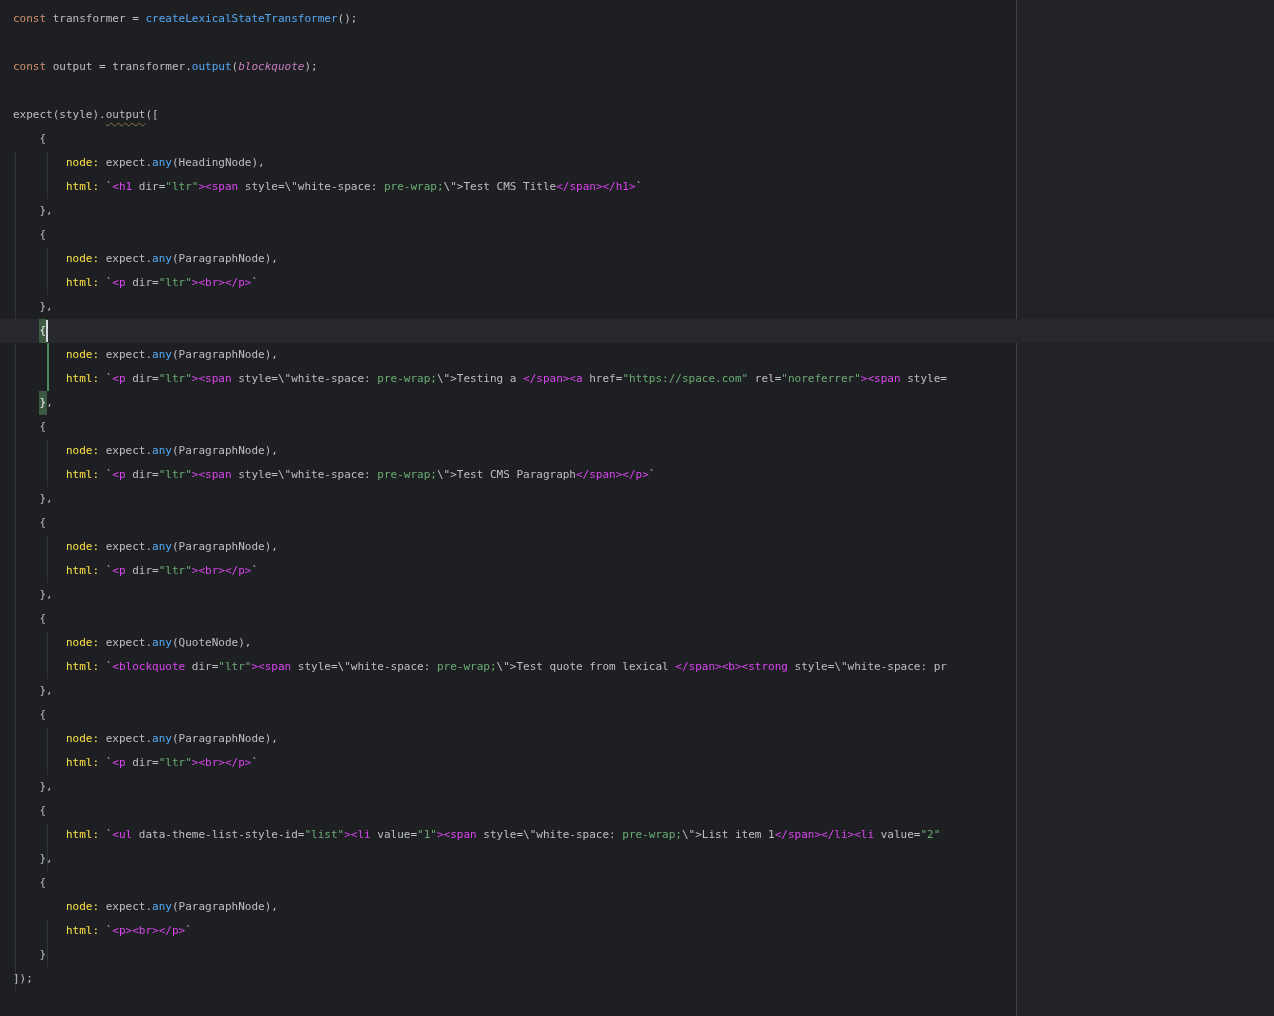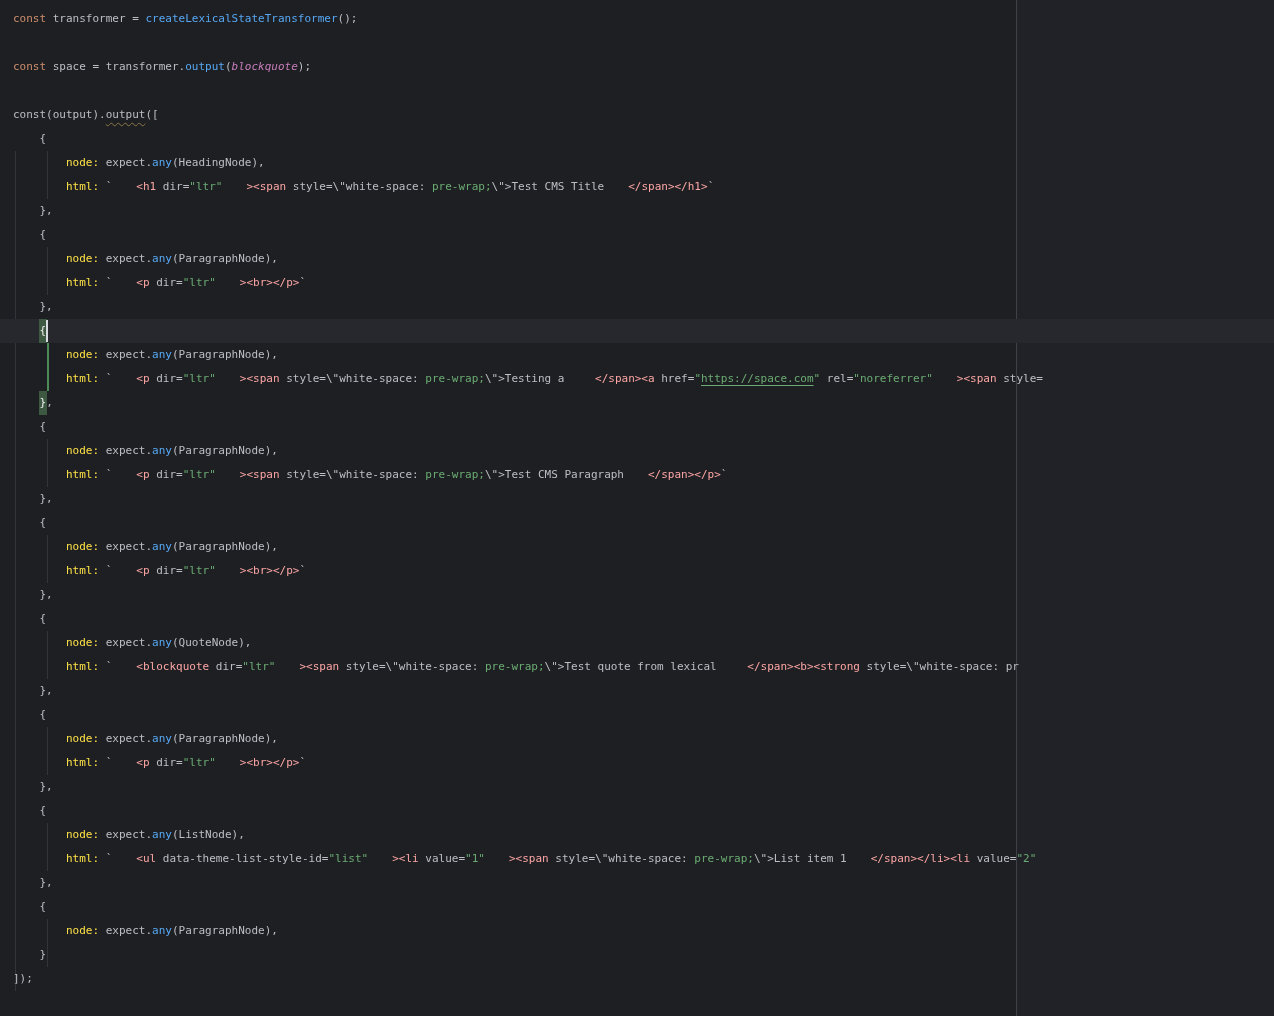--- a/index.html
+++ b/index.html
@@ -20,38 +20,38 @@
   .line{height:24px;white-space:pre;padding-left:13px;position:relative;}
   .line.current{background:#26282e;}
   .indent-guide{position:absolute;width:1px;background:#313438;z-index:2;}
   .indent-guide.active{background:#4d8a55;width:2px;z-index:2;}
   .kw{color:#cf8e6d;}
   .fn{color:#56a8f5;}
   .txt{color:#bcbec4;}
   .prop{color:#fde047;}
   .arg{color:#c77dbb;font-style:italic;}
   .str{color:#6aab73;}
-  .lnk{color:#6aab73;text-decoration:underline;text-underline-offset:3px;}
-  .tag{color:#fca5a5;margin-left:24px;}
+  .lnk{color:#6aab73;text-underline-offset:3px;}
+  .tag{color:#d946ef;}
   .typo{color:#bcbec4;text-decoration:underline wavy #8a7547;text-decoration-thickness:1px;text-underline-offset:4px;}
   .brace{display:inline-block;vertical-align:top;height:24px;line-height:24px;background:#3e5941;color:#edf0f2;padding:0 1px;margin:0 -1px;}
   .cursor{display:inline-block;vertical-align:top;width:2px;height:22px;margin-top:1px;background:#d7dae0;}
 </style>
 </head>
 <body>
 
 <div id="editor">
   <div class="beyond-margin"></div>
   <div class="margin-guide"></div>
   <div id="lines">
       <div class="line"><span class="kw">const</span><span class="txt"> transformer = </span><span class="fn">createLexicalStateTransformer</span><span class="txt">();</span></div>
       <div class="line"></div>
-      <div class="line"><span class="kw">const</span><span class="txt"> space = transformer.</span><span class="fn">output</span><span class="txt">(</span><span class="arg">blockquote</span><span class="txt">);</span></div>
+      <div class="line"><span class="kw">const</span><span class="txt"> output = transformer.</span><span class="fn">output</span><span class="txt">(</span><span class="arg">blockquote</span><span class="txt">);</span></div>
       <div class="line"></div>
-      <div class="line"><span class="txt">const(output).</span><span class="typo">output</span><span class="txt">([</span></div>
+      <div class="line"><span class="txt">expect(style).</span><span class="typo">output</span><span class="txt">([</span></div>
       <div class="line"><span class="txt">    {</span></div>
       <div class="line"><span class="txt">        </span><span class="prop">node:</span><span class="txt"> expect.</span><span class="fn">any</span><span class="txt">(HeadingNode),</span></div>
       <div class="line"><span class="txt">        </span><span class="prop">html:</span><span class="txt"> `</span><span class="tag">&lt;h1</span><span class="txt"> dir=</span><span class="str">"ltr"</span><span class="tag">&gt;&lt;span</span><span class="txt"> style=\"white-space: </span><span class="str">pre-wrap;</span><span class="txt">\"&gt;Test CMS Title</span><span class="tag">&lt;/span&gt;&lt;/h1&gt;</span><span class="txt">`</span></div>
       <div class="line"><span class="txt">    },</span></div>
       <div class="line"><span class="txt">    {</span></div>
       <div class="line"><span class="txt">        </span><span class="prop">node:</span><span class="txt"> expect.</span><span class="fn">any</span><span class="txt">(ParagraphNode),</span></div>
       <div class="line"><span class="txt">        </span><span class="prop">html:</span><span class="txt"> `</span><span class="tag">&lt;p</span><span class="txt"> dir=</span><span class="str">"ltr"</span><span class="tag">&gt;&lt;br&gt;&lt;/p&gt;</span><span class="txt">`</span></div>
       <div class="line"><span class="txt">    },</span></div>
       <div class="line current"><span class="txt">    </span><span class="brace">{</span><span class="cursor"></span></div>
       <div class="line"><span class="txt">        </span><span class="prop">node:</span><span class="txt"> expect.</span><span class="fn">any</span><span class="txt">(ParagraphNode),</span></div>
@@ -67,25 +67,25 @@
       <div class="line"><span class="txt">    },</span></div>
       <div class="line"><span class="txt">    {</span></div>
       <div class="line"><span class="txt">        </span><span class="prop">node:</span><span class="txt"> expect.</span><span class="fn">any</span><span class="txt">(QuoteNode),</span></div>
       <div class="line"><span class="txt">        </span><span class="prop">html:</span><span class="txt"> `</span><span class="tag">&lt;blockquote</span><span class="txt"> dir=</span><span class="str">"ltr"</span><span class="tag">&gt;&lt;span</span><span class="txt"> style=\"white-space: </span><span class="str">pre-wrap;</span><span class="txt">\"&gt;Test quote from lexical </span><span class="tag">&lt;/span&gt;&lt;b&gt;&lt;strong</span><span class="txt"> style=\"white-space: pr</span></div>
       <div class="line"><span class="txt">    },</span></div>
       <div class="line"><span class="txt">    {</span></div>
       <div class="line"><span class="txt">        </span><span class="prop">node:</span><span class="txt"> expect.</span><span class="fn">any</span><span class="txt">(ParagraphNode),</span></div>
       <div class="line"><span class="txt">        </span><span class="prop">html:</span><span class="txt"> `</span><span class="tag">&lt;p</span><span class="txt"> dir=</span><span class="str">"ltr"</span><span class="tag">&gt;&lt;br&gt;&lt;/p&gt;</span><span class="txt">`</span></div>
       <div class="line"><span class="txt">    },</span></div>
       <div class="line"><span class="txt">    {</span></div>
-      <div class="line"><span class="txt">        </span><span class="prop">node:</span><span class="txt"> expect.</span><span class="fn">any</span><span class="txt">(ListNode),</span></div>
       <div class="line"><span class="txt">        </span><span class="prop">html:</span><span class="txt"> `</span><span class="tag">&lt;ul</span><span class="txt"> data-theme-list-style-id=</span><span class="str">"list"</span><span class="tag">&gt;&lt;li</span><span class="txt"> value=</span><span class="str">"1"</span><span class="tag">&gt;&lt;span</span><span class="txt"> style=\"white-space: </span><span class="str">pre-wrap;</span><span class="txt">\"&gt;List item 1</span><span class="tag">&lt;/span&gt;&lt;/li&gt;&lt;li</span><span class="txt"> value=</span><span class="str">"2"</span></div>
       <div class="line"><span class="txt">    },</span></div>
       <div class="line"><span class="txt">    {</span></div>
       <div class="line"><span class="txt">        </span><span class="prop">node:</span><span class="txt"> expect.</span><span class="fn">any</span><span class="txt">(ParagraphNode),</span></div>
+      <div class="line"><span class="txt">        </span><span class="prop">html:</span><span class="txt"> `</span><span class="tag">&lt;p&gt;&lt;br&gt;&lt;/p&gt;</span><span class="txt">`</span></div>
       <div class="line"><span class="txt">    }</span></div>
       <div class="line"><span class="txt">]);</span></div>
     </div>
 <div class="indent-guide" style="left: 15px; top: 151px; height: 840px;"></div>
     <div class="indent-guide" style="left: 47px; top: 151px; height: 48px;"></div>
     <div class="indent-guide" style="left: 47px; top: 247px; height: 48px;"></div>
     <div class="indent-guide active" style="left: 47px; top: 343px; height: 48px;"></div>
     <div class="indent-guide" style="left: 47px; top: 439px; height: 48px;"></div>
     <div class="indent-guide" style="left: 47px; top: 535px; height: 48px;"></div>
     <div class="indent-guide" style="left: 47px; top: 631px; height: 48px;"></div>

